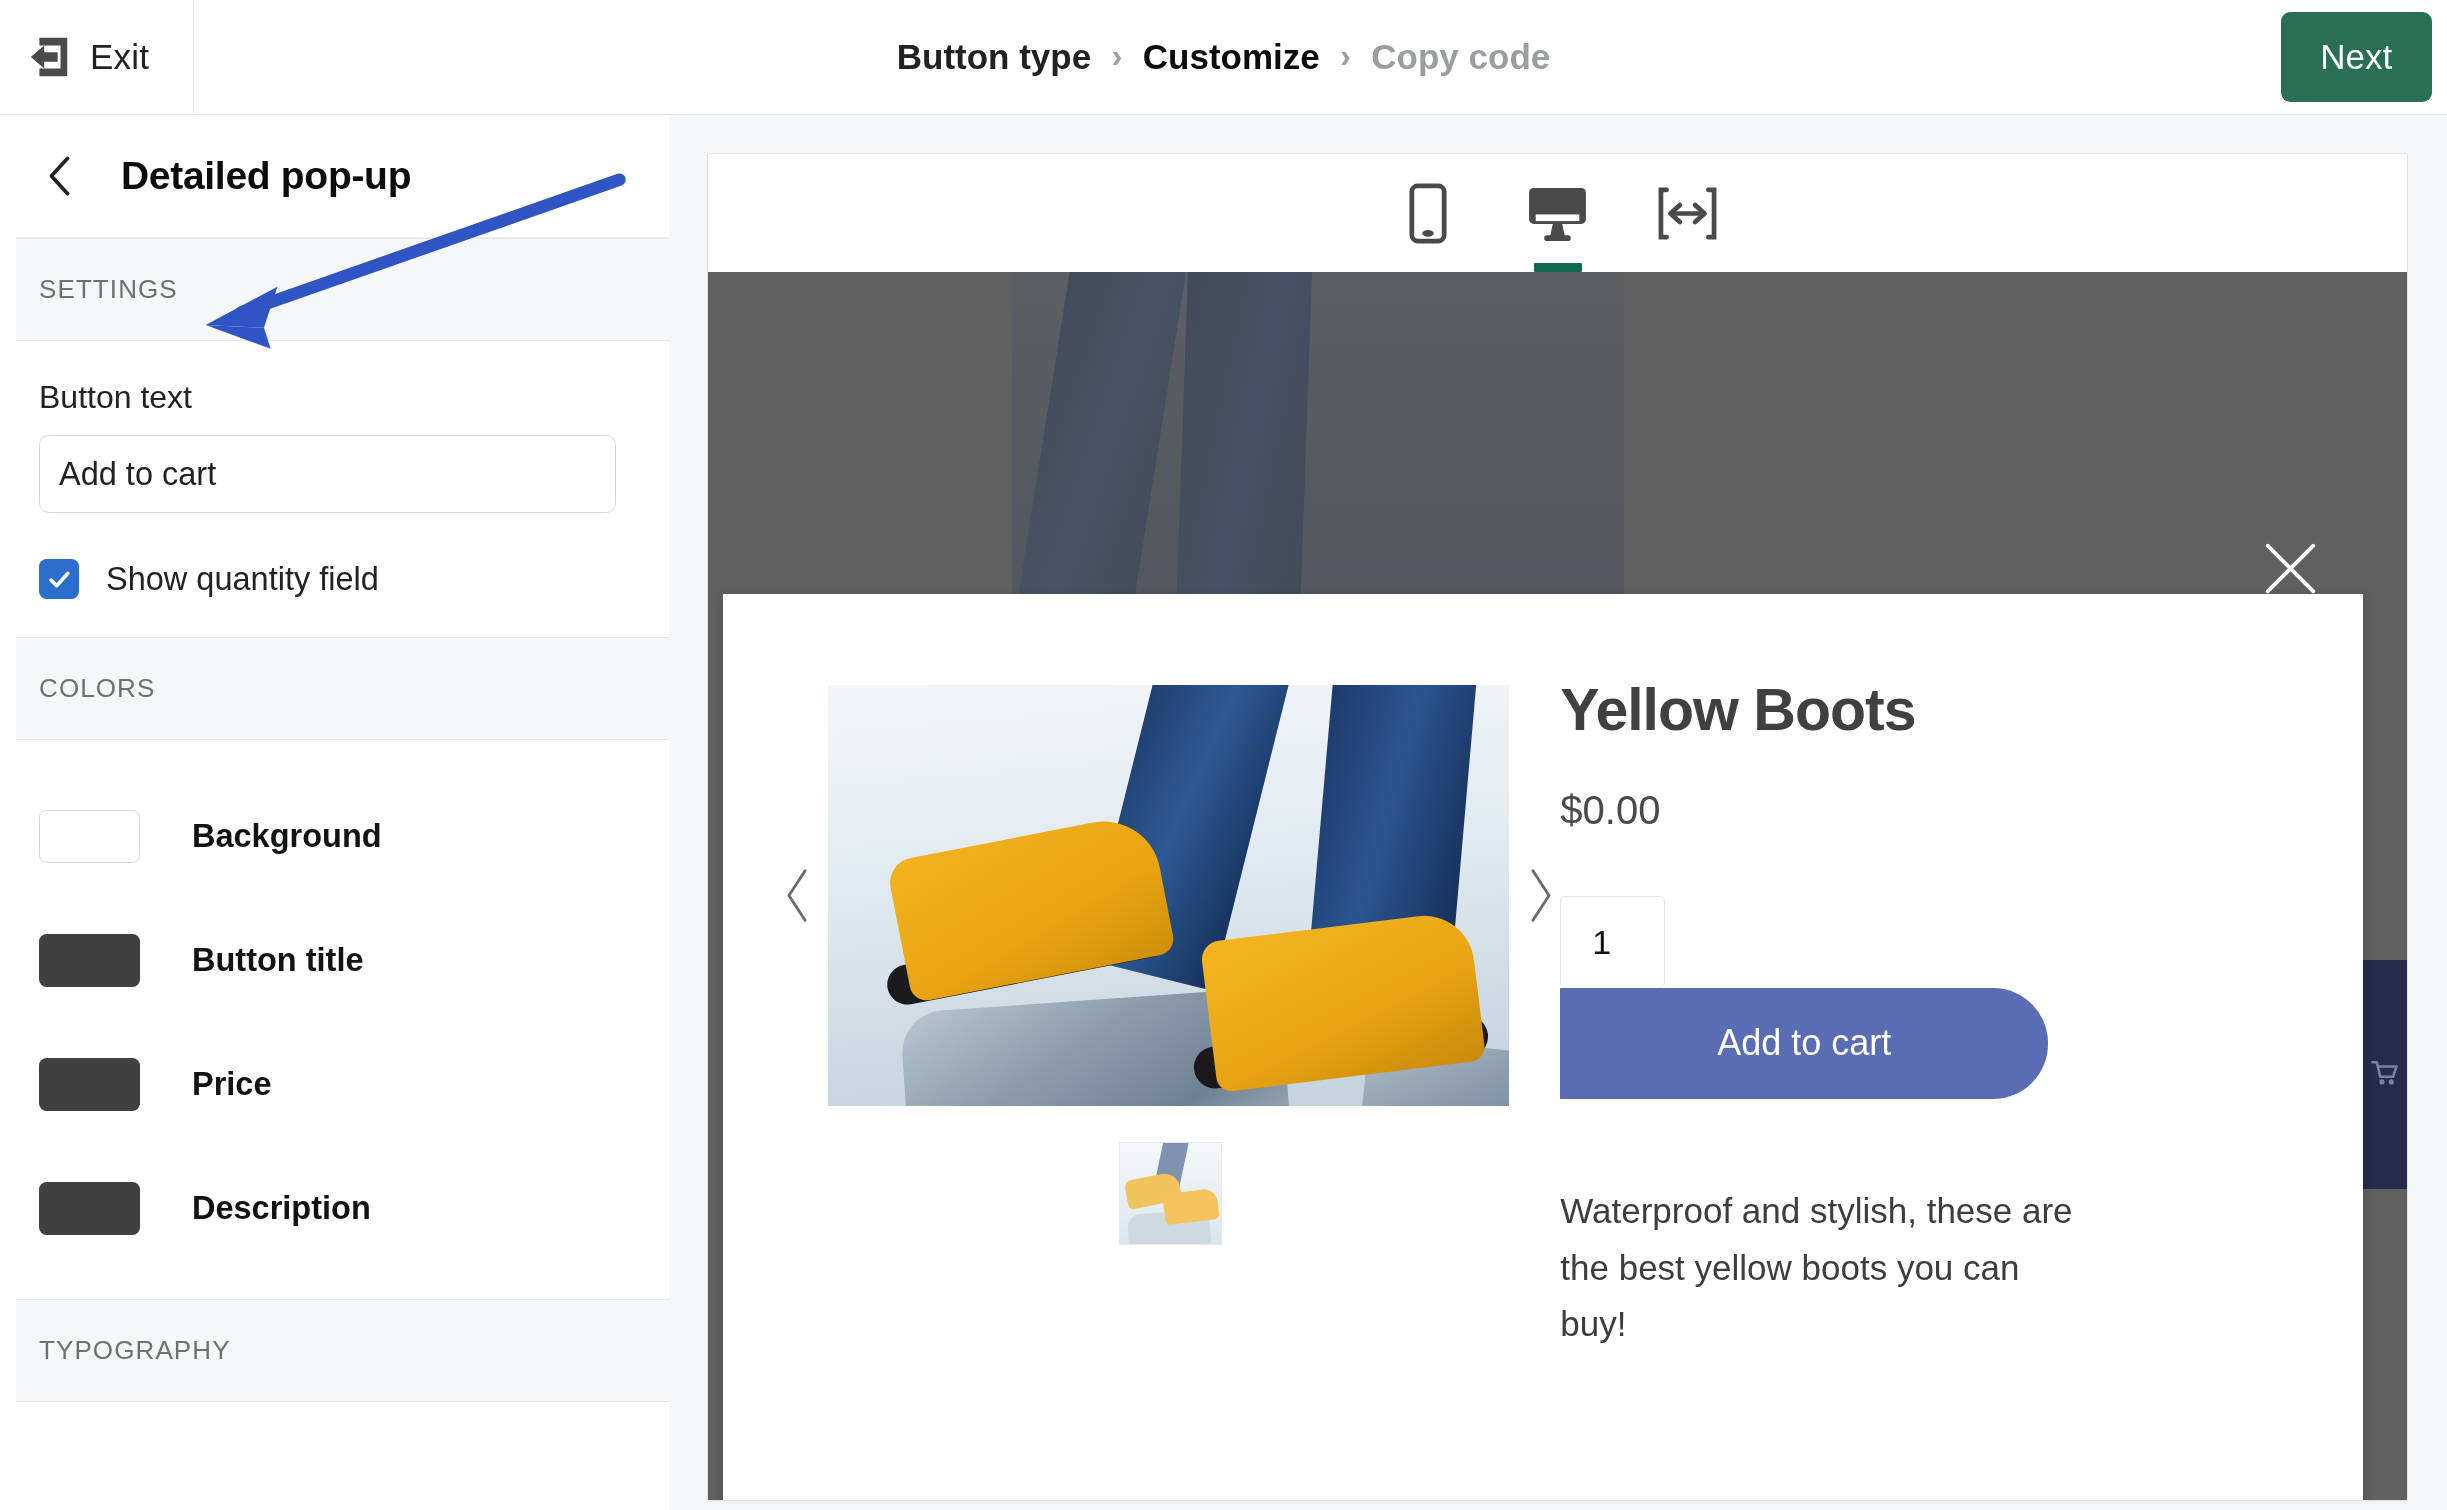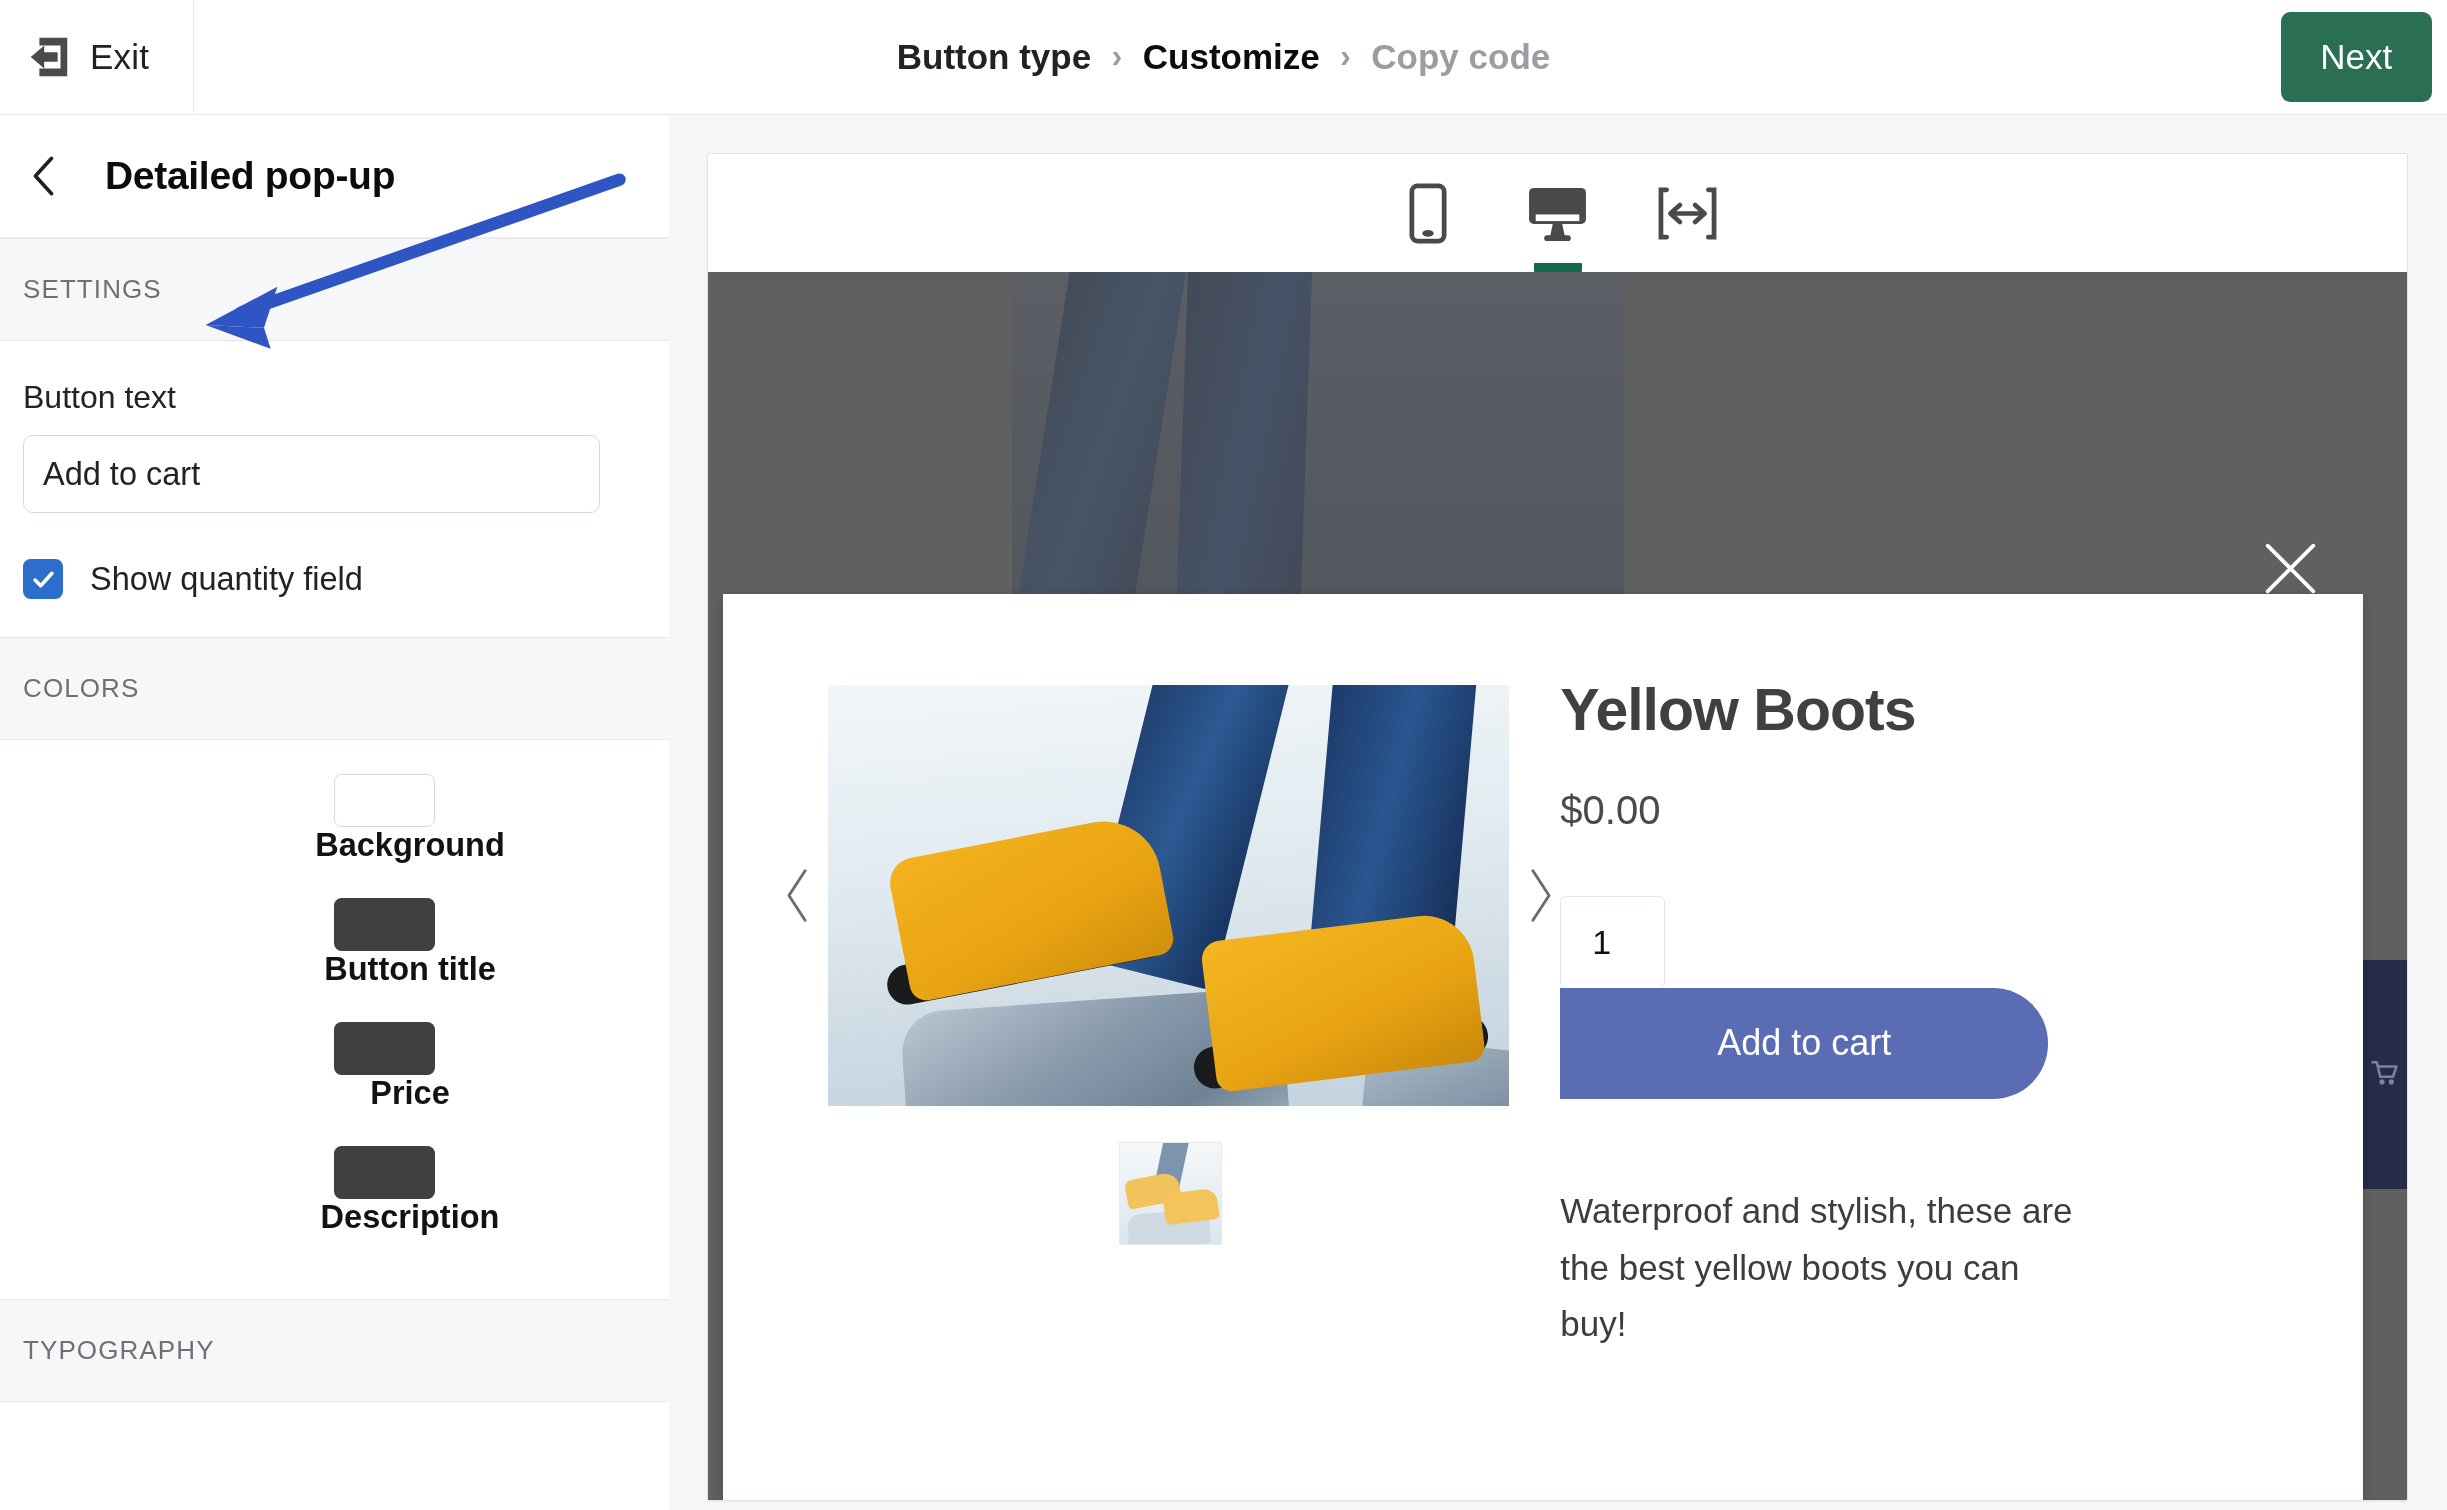--- a/index.html
+++ b/index.html
@@ -41,23 +41,23 @@
 
   .next-btn{
     position:absolute;right:15.3px;top:11.5px;width:151px;height:90px;
     background:#2a6e54;border-radius:9.6px;border:0;
     color:#fdfefe;font-size:35px;font-family:"Liberation Sans",sans-serif;
     cursor:pointer;display:flex;align-items:center;justify-content:center;
   }
 
   
   .sidebar{
-    position:absolute;left:0;top:115px;width:769px;height:1396px;
+    position:absolute;left:8px;top:115px;width:769px;height:1396px;
     background:#ffffff;border-right:1.9px solid #e1e3e5;
-    box-sizing:border-box;overflow:hidden;
+    box-sizing:border-box;overflow:hidden;padding-left:8px;
   }
   .panel-head{
     height:122px;display:flex;align-items:center;gap:0;
     border-bottom:1px solid #eceef0;background:#fff;
   }
   .back-chev{
     width:86px;height:122px;display:flex;align-items:center;justify-content:center;
     cursor:pointer;
   }
   .back-chev svg{display:block;}
@@ -83,21 +83,21 @@
     font-family:"Liberation Sans",sans-serif;
     display:flex;align-items:center;
   }
   .chk-row{display:flex;align-items:center;gap:27px;padding:46px 0 38px 0;cursor:pointer;}
   .chk-box{
     width:40px;height:40px;border-radius:7.6px;background:#2c6ecb;
     display:flex;align-items:center;justify-content:center;flex:0 0 auto;
   }
   .chk-label{font-size:32.5px;color:#202223;}
 
-  .color-row{display:flex;align-items:center;gap:0;height:124px;flex-direction:column;}
+  .color-row{display:flex;align-items:center;gap:0;height:124px;}
   .swatch{
     width:101px;height:53px;border-radius:7.6px;flex:0 0 auto;
   }
   .swatch.light{background:#ffffff;border:1.9px solid #d6d9dc;box-sizing:border-box;}
   .color-name{font-size:32.5px;font-weight:700;color:#111213;margin-left:52px;}
   .colors-pad{padding-top:34px;padding-bottom:29px;}
 
   .sb-track{position:absolute;right:11.5px;top:139px;width:23px;height:817px;}
   .sb-thumb{width:21px;height:100%;border-radius:11.5px;background:#babec3;}
 

